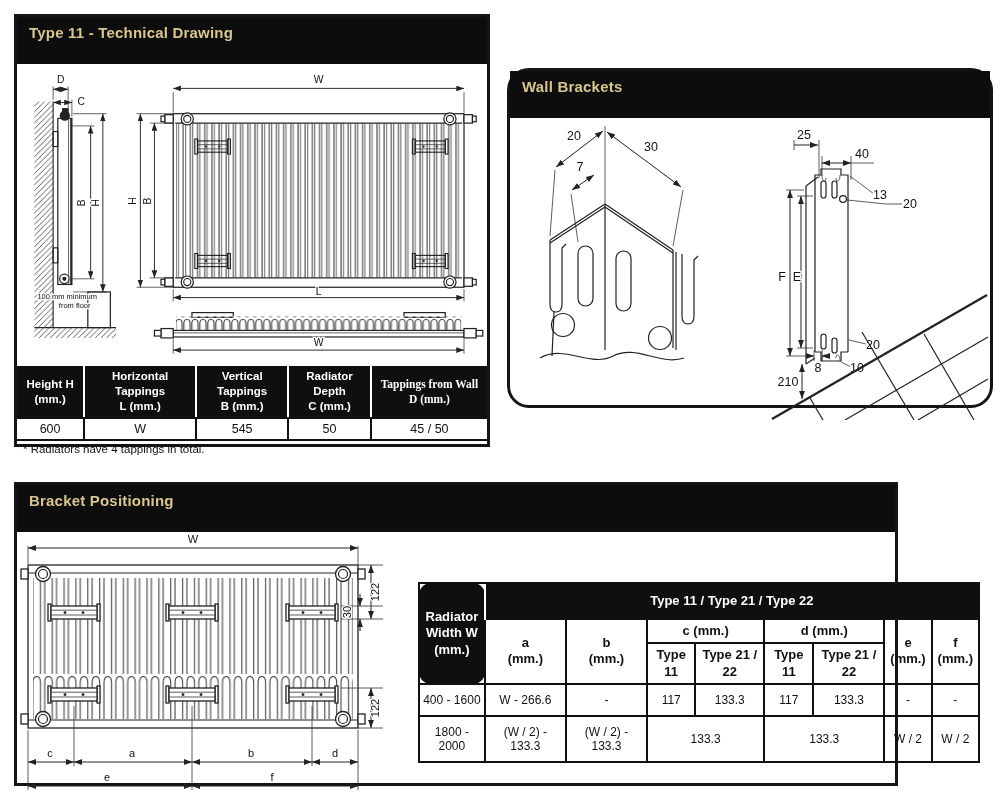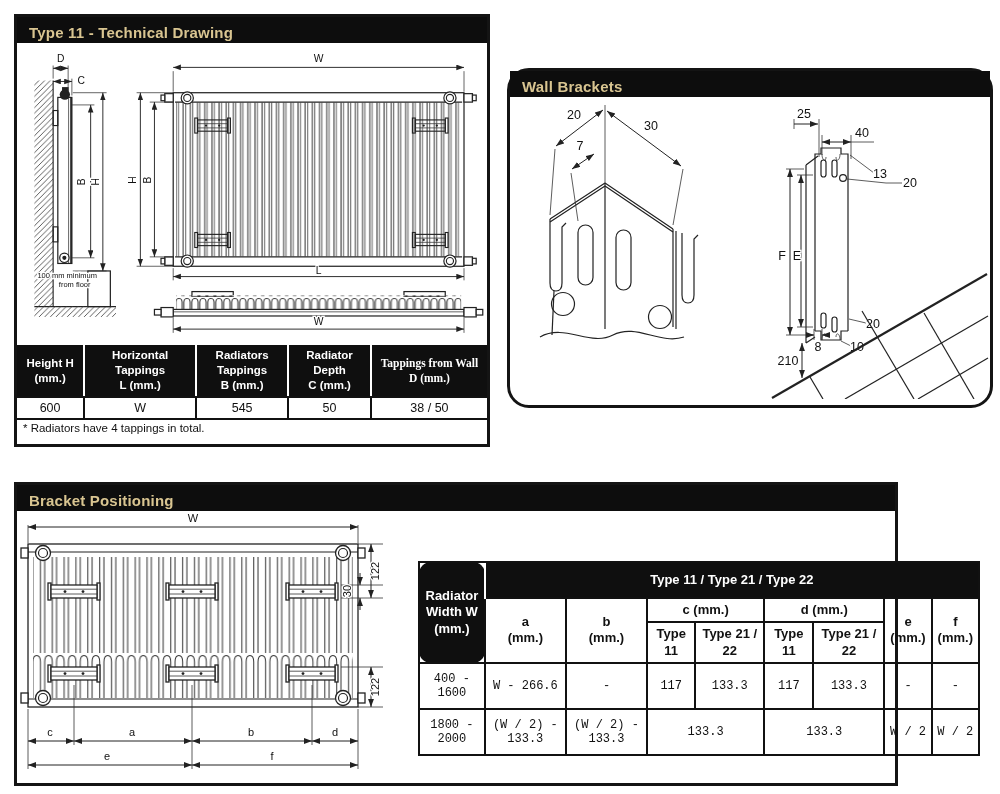--- a/index.html
+++ b/index.html
@@ -2,21 +2,21 @@
 <html><head>
 <meta charset="utf-8">
 <style>
   * { margin:0; padding:0; box-sizing:border-box; }
   html,body { background:#fff; }
   body { width:1000px; height:794px; font-family:"Liberation Sans",sans-serif; color:#111; }
   .page { position:relative; width:1000px; height:794px; background:#fff; overflow:hidden; }
 
   .panel { position:absolute; border:3px solid #141414; background:#fff; }
   .panel-header { background:#0d0d0d; color:#d9c591; font-weight:bold; font-size:15px;
-                  padding:7px 12px 2px 12px; letter-spacing:.2px; }
+                  padding:7px 12px 23px 12px; letter-spacing:.2px; }
   #panel-tech { left:14px; top:14px; width:476px; height:433px; }
   #panel-brk  { left:507px; top:68px; width:486px; height:340px;border-radius:22px; }
   #panel-pos  { left:14px; top:482px; width:884px; height:304px; }
 
   .tech-body { display:flex; flex-direction:column; height:394px; }
   .tech-table-wrap { margin-top:auto; }
 
   table { border-collapse:collapse; table-layout:fixed; }
   .tech-table { width:100%; text-align:center; }
   .tech-table th { background:#0f0f0f; color:#fff; font-size:11.5px; font-weight:bold;
@@ -24,21 +24,21 @@
   .tech-table th:first-child { border-left:0; } .tech-table th:last-child { border-right:0;font-family:Liberation Serif, serif; }
   .tech-table td { font-size:12.5px; padding:3px 8px; border:2px solid #111; border-top:0; }
   .tech-table td:first-child { border-left:0; } .tech-table td:last-child { border-right:0; }
   .tech-table .foot td { text-align:left; font-size:11.5px; padding:2px 6px 3px 6px;
                          border-left:0; border-right:0; border-bottom:0; }
 
   .pos-table { position:absolute; left:401px; top:50px; width:562px; text-align:center; }
   .pos-table th, .pos-table td { border:2px solid #111; }
   .pos-table th { font-size:13px; font-weight:bold; line-height:1.25; padding:3px 2px; white-space:pre-line; }
   .pos-table .blk { background:#0f0f0f; color:#fff; }
-  .pos-table td { font-size:12px; padding:8px 2px;font-family:Liberation Mono, monospace; }
+  .pos-table td { font-size:12px; padding:8px 2px; }
   .pos-table .corner { width:62px; position:relative;border-radius:12px; }
   .pos-table .corner::after { content:""; position:absolute; top:0; right:-2px; width:2px; height:36px; background:#fff; }
   .pos-table .grp { height:36px; }
 
   svg { display:block; }
   svg .dim  { stroke:#222; stroke-width:1; fill:none; }
   svg .thin { stroke:#333; stroke-width:.8; fill:none; }
   svg .part { stroke:#222; stroke-width:1.2; fill:none; }
   svg .partf{ stroke:#222; stroke-width:1.3; fill:#fff; }
   svg text.dl  { font-size:11px; fill:#111; stroke:#fff; stroke-width:2.5px; paint-order:stroke;
@@ -196,33 +196,33 @@
               <col style="width:19.6%">
               <col style="width:17.6%">
               <col style="width:24.7%">
             </colgroup>
           <tbody>
               <tr>
             <th>Height H
 (mm.)</th>
             <th>Horizontal Tappings
 L (mm.)</th>
-            <th>Radiators Tappings
+            <th>Vertical Tappings
 B (mm.)</th>
             <th>Radiator Depth
 C (mm.)</th>
             <th>Tappings from Wall
 D (mm.)</th>
           </tr>
           <tr>
             <td>600</td>
             <td>W</td>
             <td>545</td>
             <td>50</td>
-            <td>38 / 50</td>
+            <td>45 / 50</td>
           </tr>
           <tr class="foot">
             <td colspan="5">* Radiators have 4 tappings in total.</td>
           </tr>
         </tbody>
           </table>
       </div>
     </div>
   </section>
 

